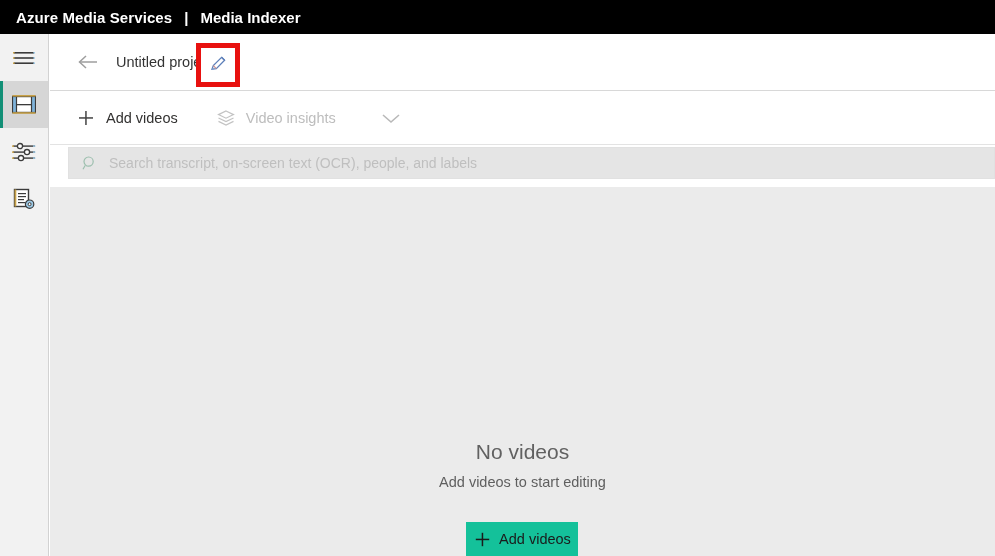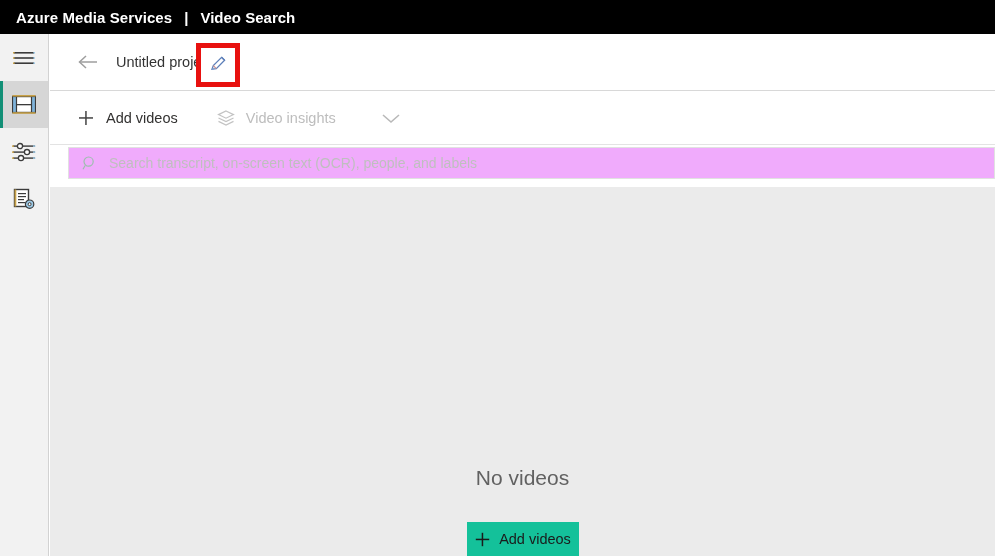--- a/index.html
+++ b/index.html
@@ -120,21 +120,21 @@
   
   .searchrow {
     height: 36px;
     padding-left: 18px;
     display: flex; align-items: center;
   }
   .searchbox {
     position: relative;
     width: 960px; height: 32px;
     border: 1px solid #e1e1e1;
-    background: #f0abfc;
+    background: #e5e5e5;
     display: flex; align-items: center;
   }
   .search-ico {
     width: 18px; height: 18px;
     margin-left: 12px; margin-right: 10px;
     display: flex; align-items: center; justify-content: center;
   }
   .search-input {
     flex: 1;
     border: none; outline: none;
@@ -186,21 +186,21 @@
   }
 </style>
 </head>
 <body>
 
 <div id="app">
 
   <div class="topbar">
     <span class="topbar-brand">Azure Media Services</span>
     <span class="topbar-sep">|</span>
-    <span class="topbar-app">Video Search</span>
+    <span class="topbar-app">Media Indexer</span>
   </div>
 
   <div class="rail">
 
     <div class="rail-item">
       <span>
         <svg width="22" height="16" viewBox="0 0 22 16">
           <rect x="1" y="2" width="20" height="1.6" fill="#3b3b3b"></rect>
           <rect x="1" y="7.2" width="20" height="1.6" fill="#3b3b3b"></rect>
           <rect x="1" y="12.4" width="20" height="1.6" fill="#3b3b3b"></rect>
@@ -325,20 +325,21 @@
             <path d="M3.1 10.5 L1 14.2" stroke="#9cbfae" stroke-width="1.2"></path>
           </svg>
         </span>
         <input class="search-input" type="text" value="" placeholder="Search transcript, on-screen text (OCR), people, and labels" style="">
       </div>
     </div>
 
     <div class="canvas">
       <div class="empty">
         <div class="empty-title">No videos</div>
+        <div class="empty-sub">Add videos to start editing</div>
         <button class="primary-btn">
           <span class="pb-ico">
             <svg width="15" height="15" viewBox="0 0 15 15">
               <rect x="6.7" y="0.8" width="1.5" height="13.4" fill="#1b1b1b"></rect>
               <rect x="0.8" y="6.7" width="13.4" height="1.5" fill="#1b1b1b"></rect>
             </svg>
           </span>
           <span>Add videos</span>
         </button>
       </div>

